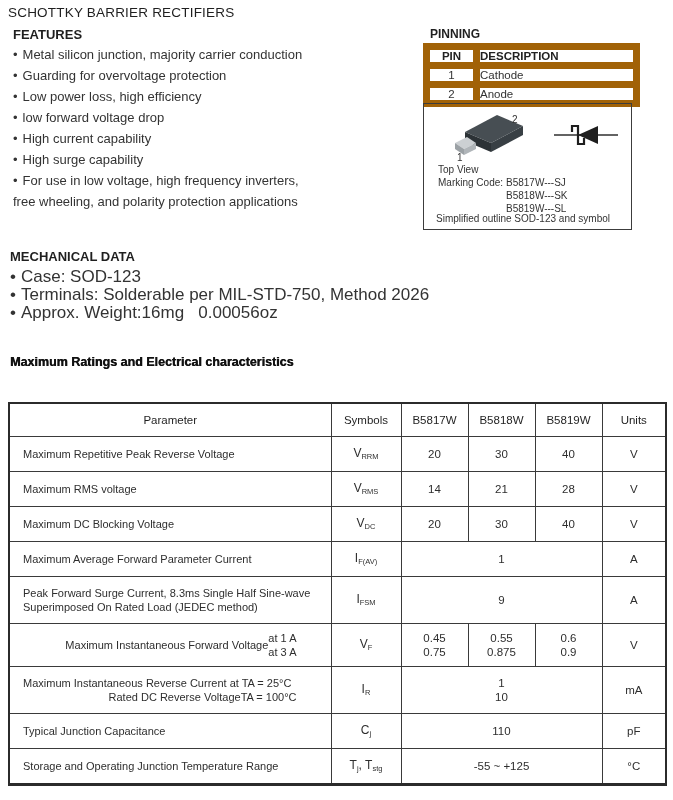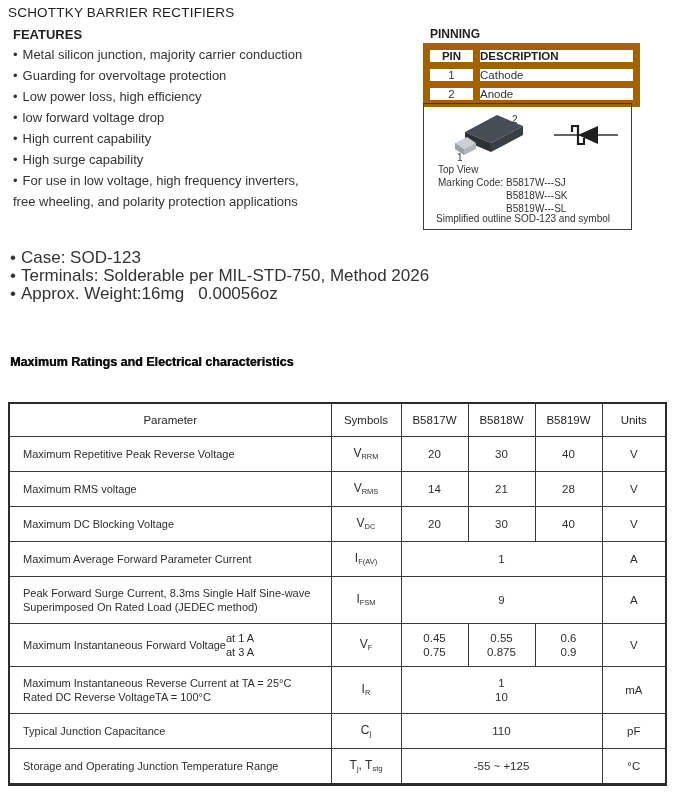--- a/index.html
+++ b/index.html
@@ -53,21 +53,21 @@
   .main-table { position:absolute; left:8px; top:402px; width:657px; border-collapse:collapse; table-layout:fixed; border:2px solid #2b2b2b; border-bottom-width:3px; }
   .main-table th, .main-table td { border:1px solid #3a3a3a; vertical-align:middle; }
   .main-table th { font-size:11.5px; font-weight:normal; color:#1f1f1f; text-align:center; }
   .hdr-row { height:33px; }
   .h35 { height:35px; } .h47 { height:47px; } .h43 { height:43px; } .h36 { height:36px; }
   td.p { font-size:11px; color:#2e2e2e; text-align:left; padding:2px 8px 2px 13px; line-height:14px; }
   td.v { font-size:11.5px; color:#2e2e2e; text-align:center; line-height:14px; }
   td.s { font-size:12px; color:#2e2e2e; text-align:center; }
   td.u { font-size:11.5px; color:#2e2e2e; text-align:center; }
   .sub { font-size:7.5px; vertical-align:-2px; }
-  .pf-row { display:flex; justify-content:flex-start; align-items:center; padding-right:26px; }
+  .pf-row { display:flex; justify-content:flex-end; align-items:center; padding-right:26px; }
   .conds { display:flex; flex-direction:column; text-align:right; line-height:14px; }
 </style>
 </head>
 <body>
 
 <div class="page">
 
   <div class="doc-title">SCHOTTKY BARRIER RECTIFIERS</div>
 
   <div class="features">
@@ -125,20 +125,21 @@
     <div class="abs topview">Top View</div>
     <div class="abs marking-row">
       <span class="marking-label">Marking Code:</span><span>B5817W---SJ</span>
     </div>
     <div class="abs code2">B5818W---SK</div>
     <div class="abs code3">B5819W---SL</div>
     <div class="abs outline-caption">Simplified outline SOD-123 and symbol</div>
   </div>
 
   <div class="mechanical">
+    <div class="mech-heading">MECHANICAL DATA</div>
     <div class="mech-item"><span class="bullet">•</span><span class="txt">Case: SOD-123</span></div>
     <div class="mech-item"><span class="bullet">•</span><span class="txt">Terminals: Solderable per MIL-STD-750, Method 2026</span></div>
     <div class="mech-item"><span class="bullet">•</span><span class="txt">Approx. Weight:16mg   0.00056oz</span></div>
   </div>
 
   <div class="ratings-heading">Maximum Ratings and Electrical characteristics</div>
 
   <table class="main-table">
     <colgroup>
       <col style="width:322px">

